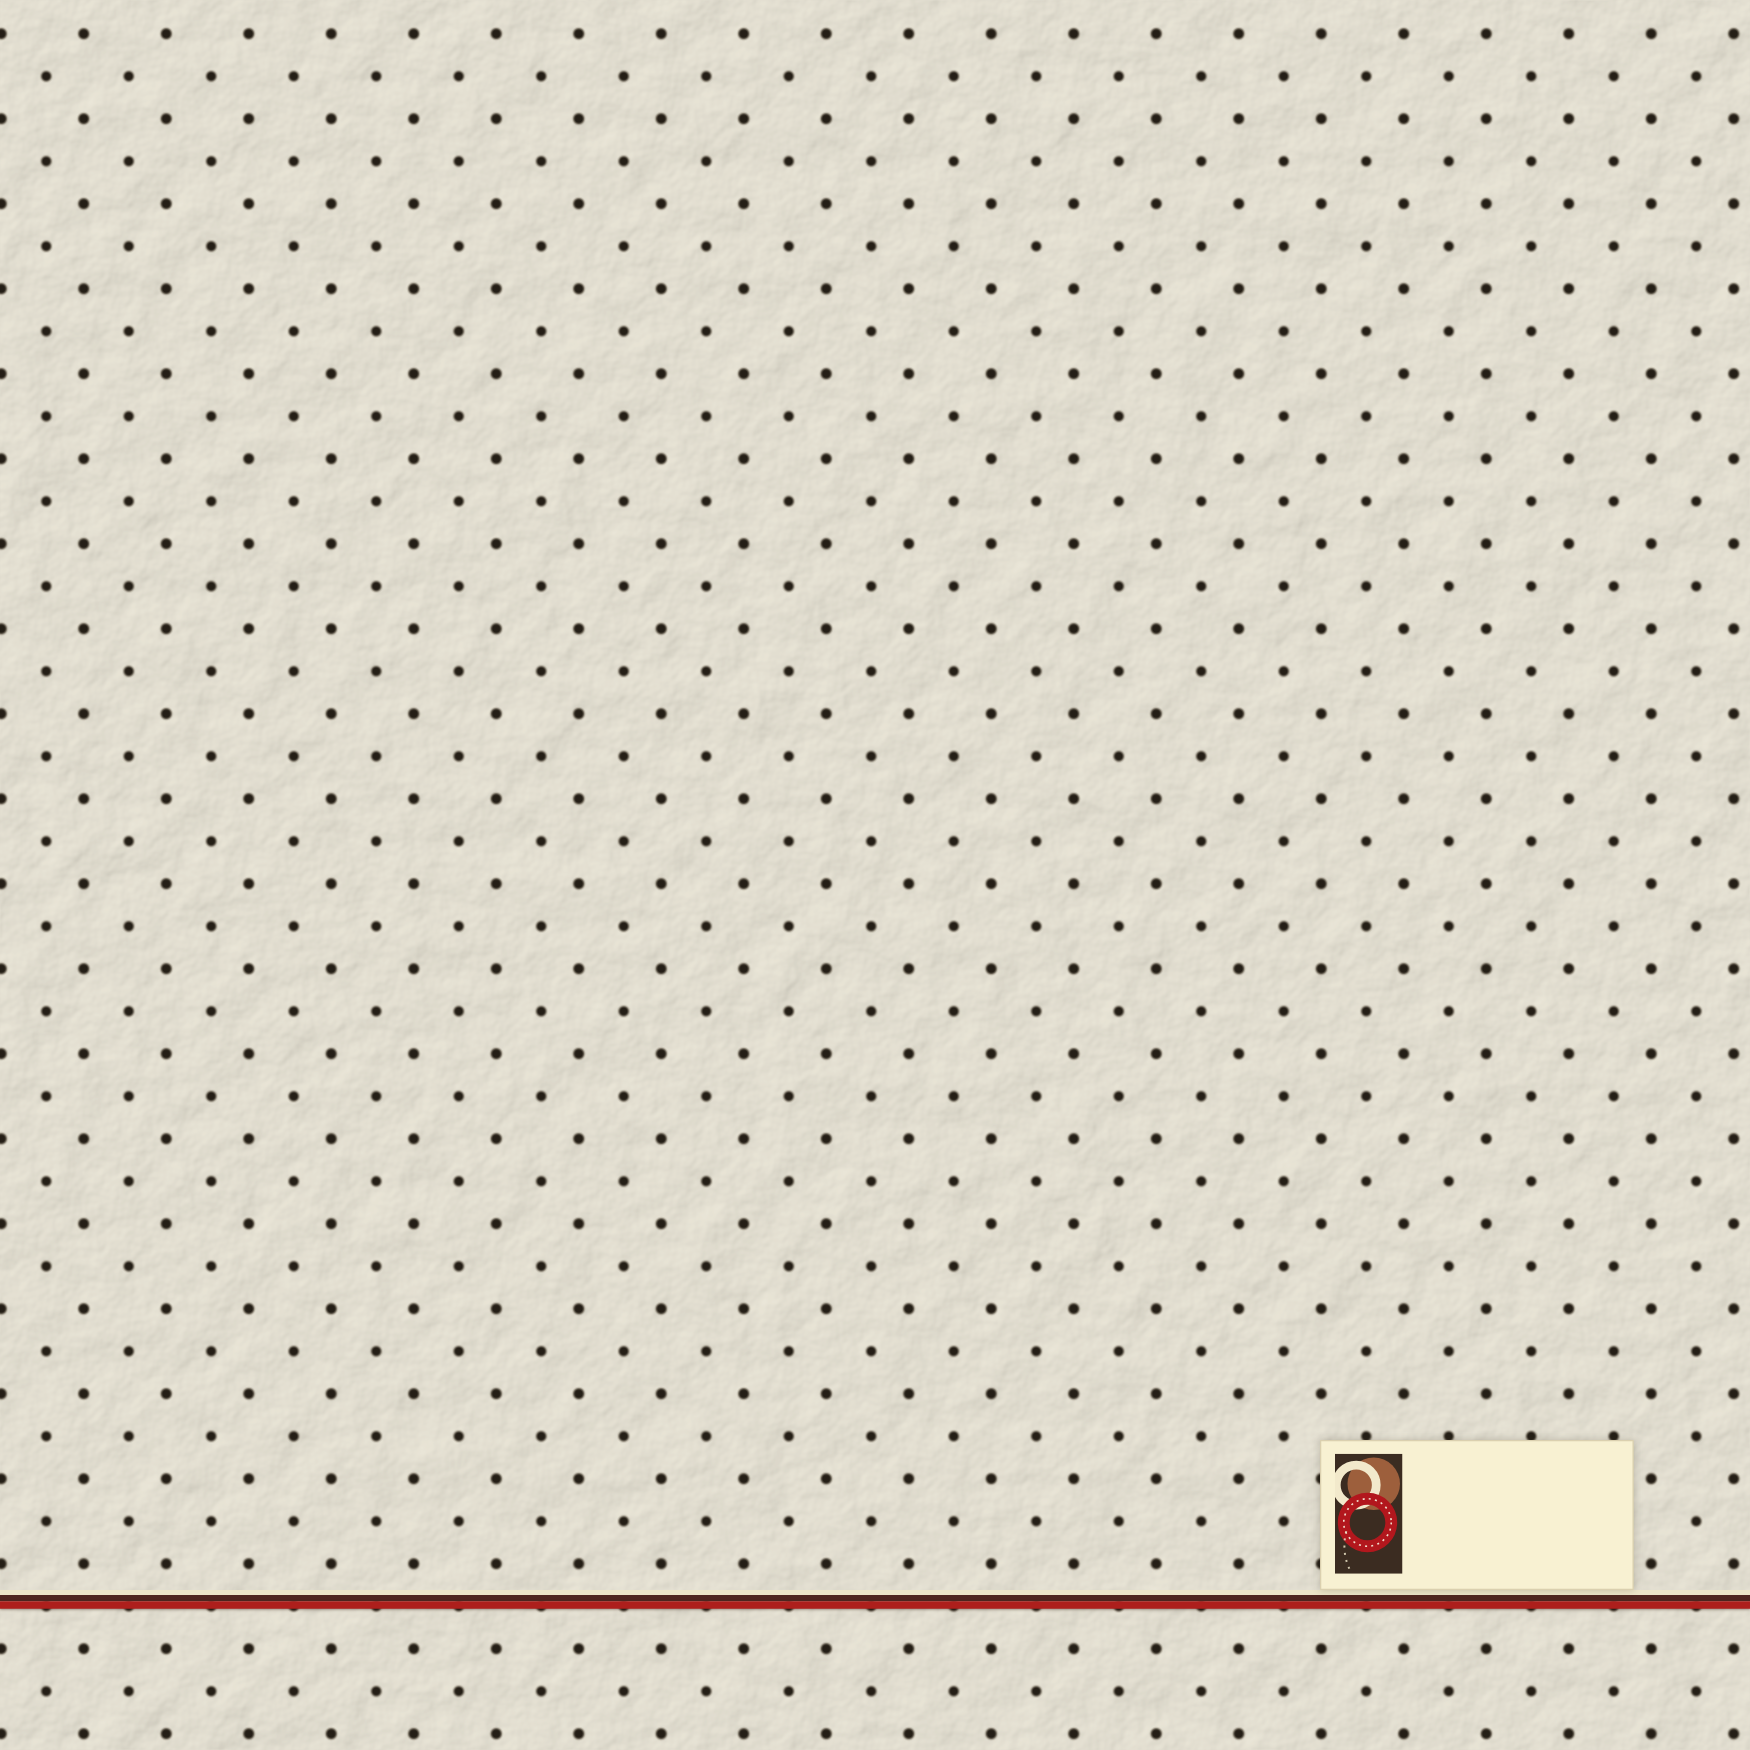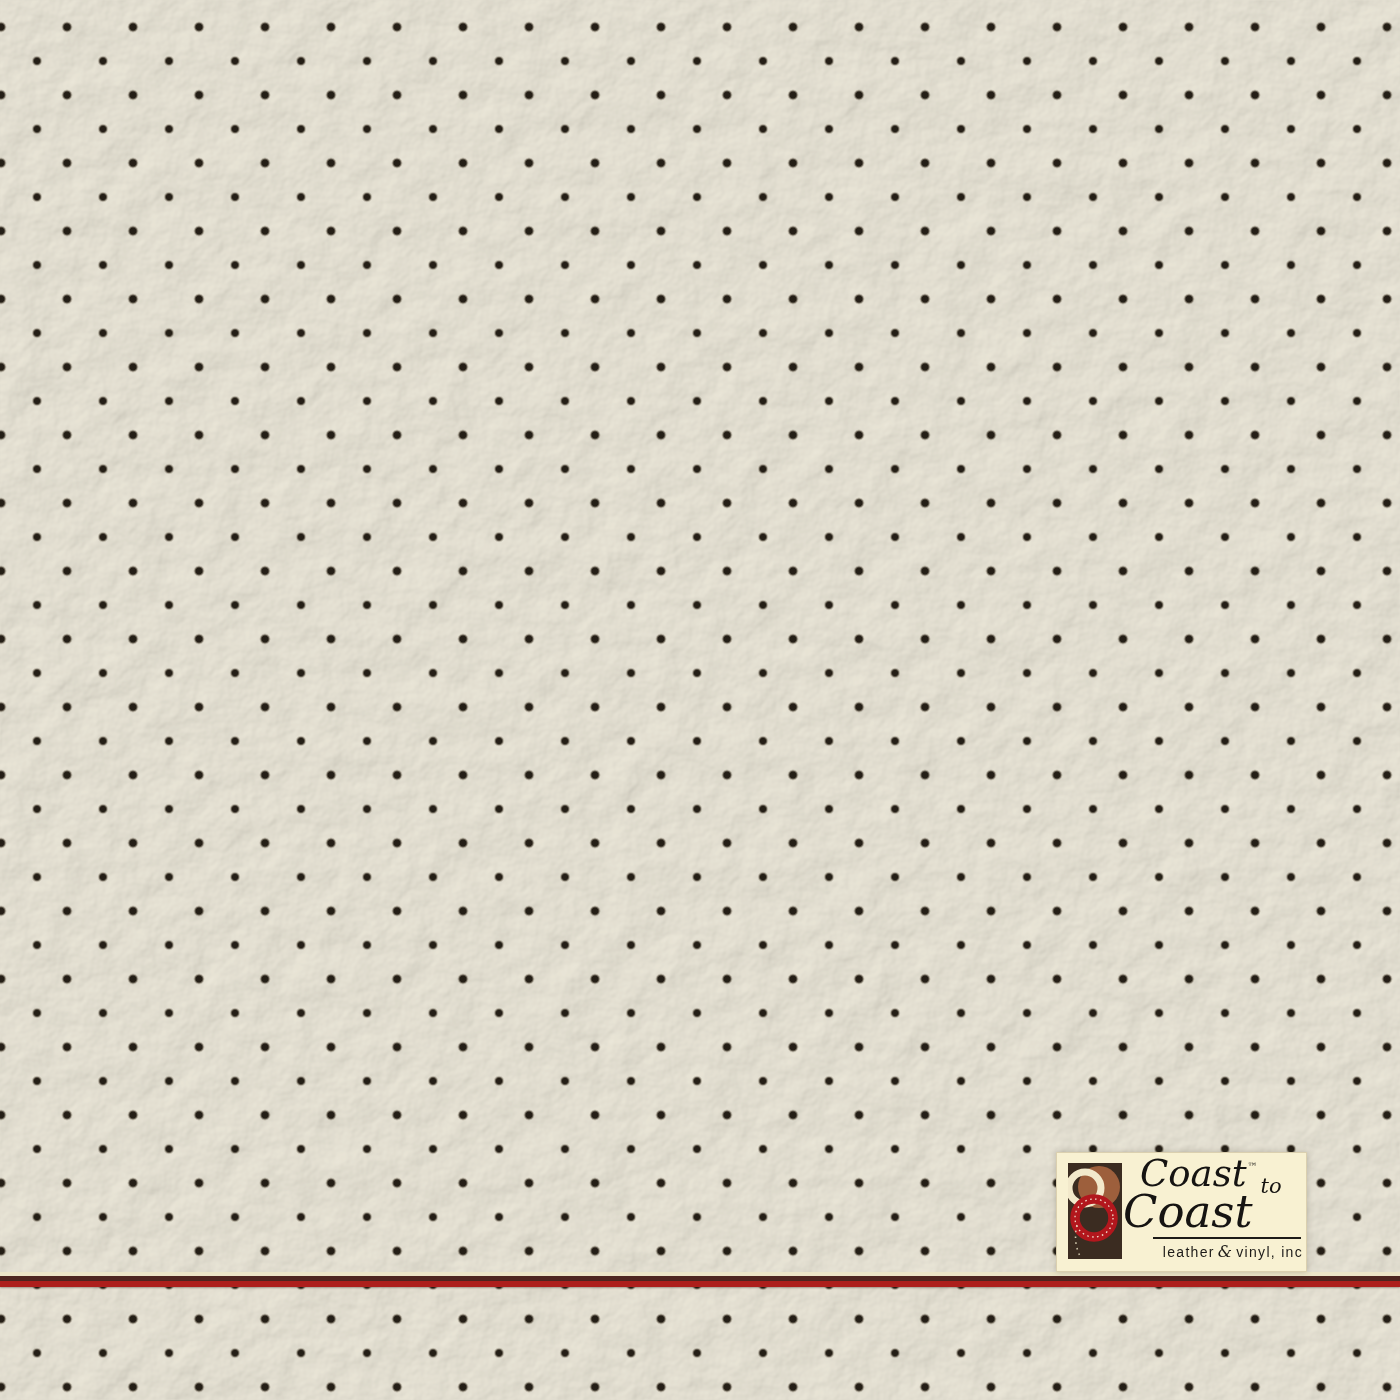--- a/index.html
+++ b/index.html
@@ -86,22 +86,16 @@
 
     <svg class="mark" viewBox="0 0 54 96" xmlns="http://www.w3.org/2000/svg">
       <rect x="0" y="0" width="54" height="96" fill="#3b2c21"></rect>
       <circle cx="31" cy="24" r="21" fill="#9d5f3c"></circle>
       <circle cx="17" cy="25" r="16" fill="none" stroke="#f2e9cb" stroke-width="7"></circle>
       <circle cx="26" cy="55" r="19" fill="none" stroke="#b2171d" stroke-width="9.5"></circle>
       <circle cx="26" cy="55" r="19" fill="none" stroke="#f6efdc" stroke-width="1.3" stroke-dasharray="1.6 3.4" opacity="0.92"></circle>
       <path d="M 9 62 C 6.5 72, 7 83, 12 93" fill="none" stroke="#e9e0c3" stroke-width="1.6" stroke-dasharray="1.6 4.2" opacity="0.85"></path>
     </svg>
 
-    <div class="logo-text">
-      <div class="l1"><span>Coast</span><span class="tm">™</span><span class="to">to</span></div>
-      <div class="l2">Coast</div>
-      <div class="tag-rule"></div>
-      <div class="tagline"><span>leather</span><span class="amp">&amp;</span><span>vinyl, inc</span></div>
-    </div>
 
   </div>
 
 </div>
 
 </body></html>

